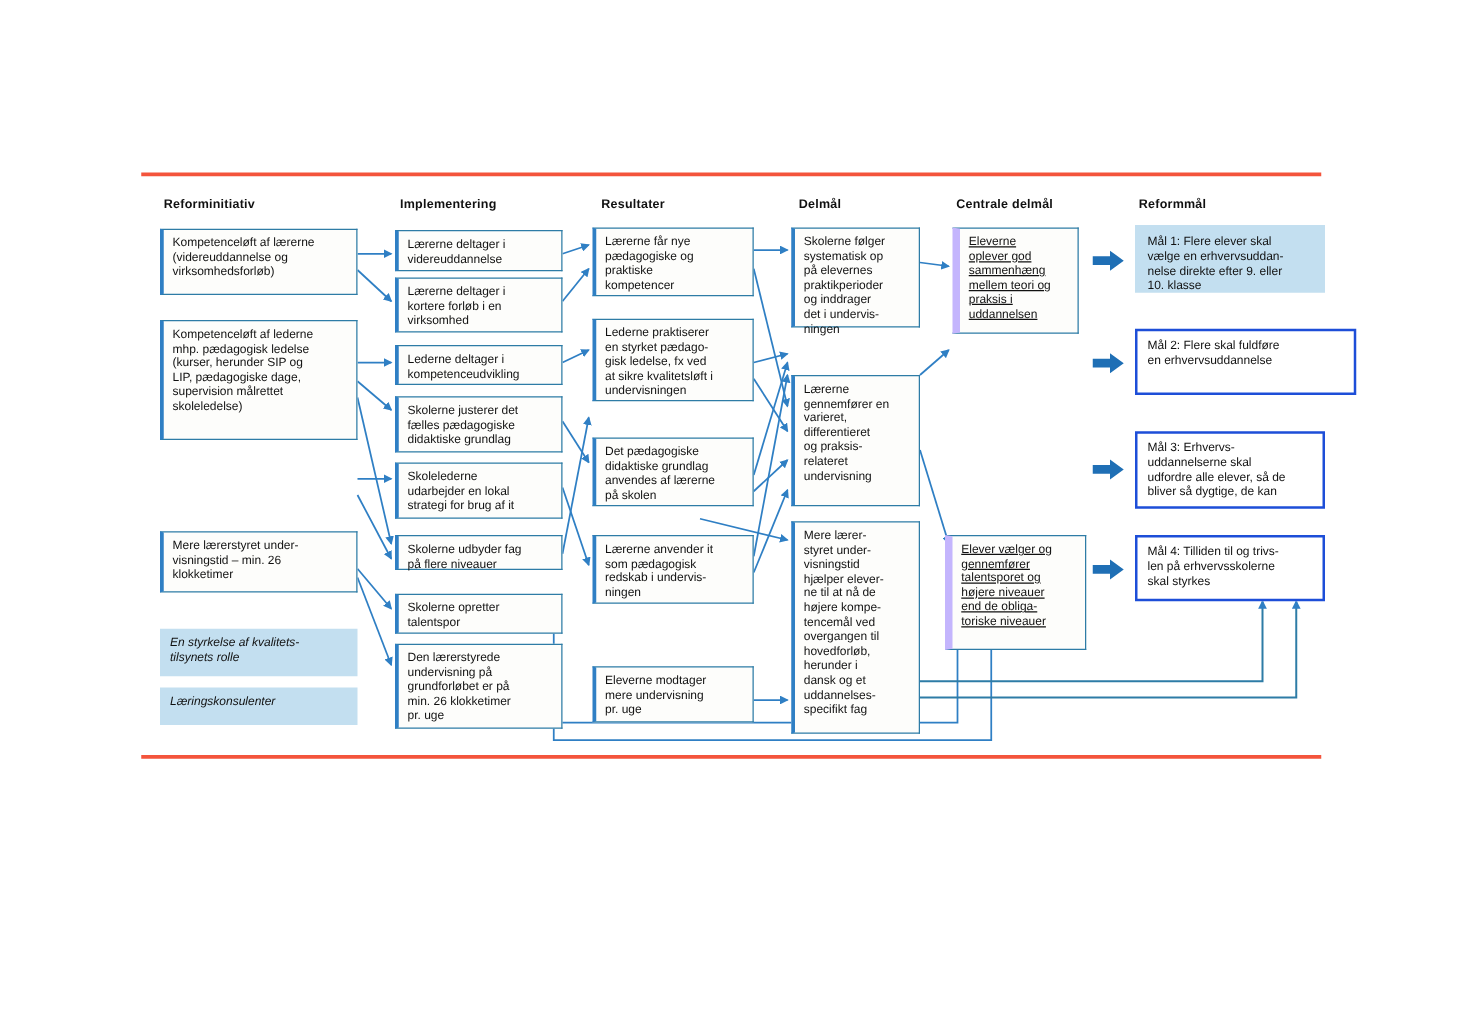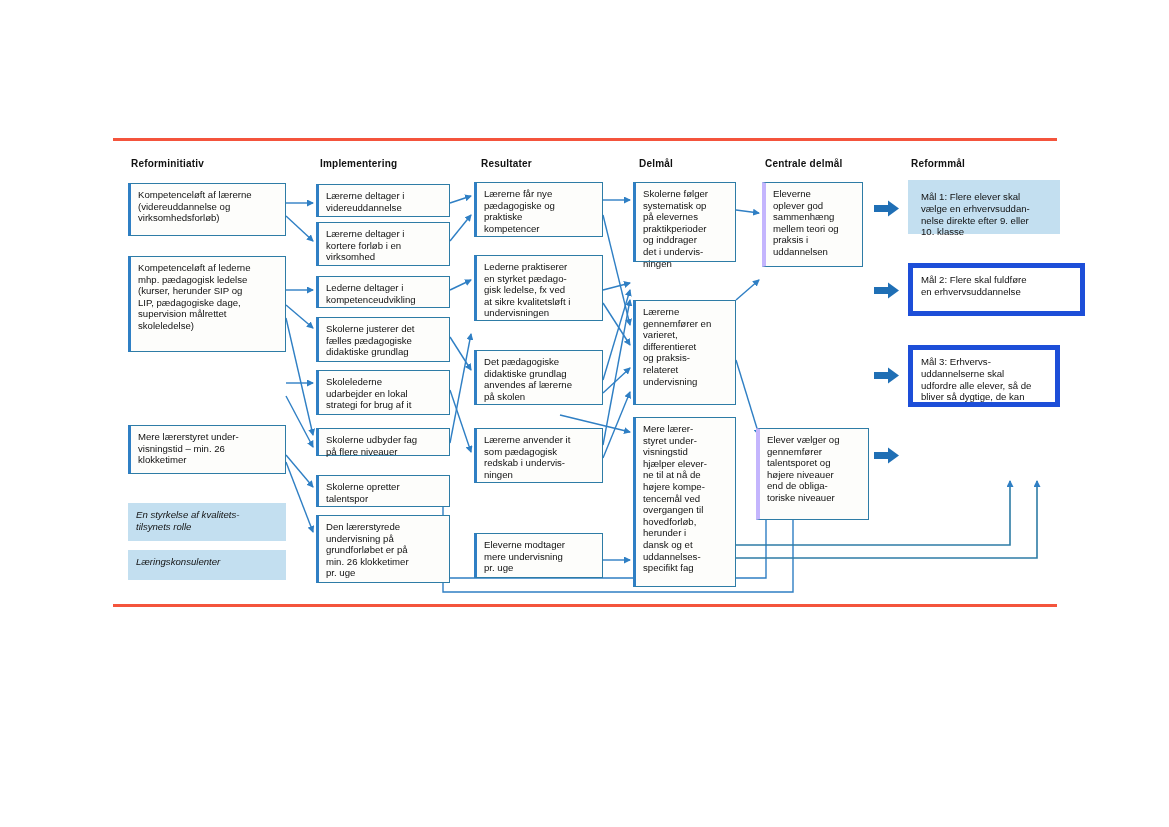--- a/index.html
+++ b/index.html
@@ -21,31 +21,31 @@
   .box{
     position:absolute;box-sizing:border-box;
     background:#fdfdfb;
     border:1px solid #2e7ca6;
     border-left:3px solid #2f7fc4;
     font-size:9.6px;line-height:11.6px;
     color:#111;
     padding:5px 6px 4px 7px;
     white-space:pre-line;
   }
-  .box.plain{border-left:4px solid #c4b5fd;}
+  .box.plain{border-left:6px solid #c4b5fd;text-decoration:underline;}
   .fill{
     position:absolute;box-sizing:border-box;
     background:#c3dff0;border:none;
     font-size:9.6px;line-height:12.4px;color:#111;
     padding:6px 8px;white-space:pre-line;
     font-style:italic;
   }
   .goal{
     position:absolute;box-sizing:border-box;
-    background:#ffffff;border:5px solid #1d4ed8;
+    background:#ffffff;border:2px solid #1d4ed8;
     font-size:9.6px;line-height:11.8px;color:#111;
     padding:6px 8px;white-space:pre-line;
   }
   .goal.hl{background:#c3dff0;border-color:#c3dff0;}
 
   .blockarrow{position:absolute;width:26px;height:17px;}
   svg.wires{position:absolute;left:0;top:0;width:1169px;height:827px;pointer-events:none;}
 </style>
 </head>
 <body>
@@ -229,14 +229,17 @@
   <div class="goal hl" style="left:908px;top:180px;width:152px;height:54px;">Mål 1: Flere elever skal
 vælge en erhvervsuddan-
 nelse direkte efter 9. eller
 10. klasse</div>
   <div class="goal" style="left:908px;top:263px;width:177px;height:53px;">Mål 2: Flere skal fuldføre
 en erhvervsuddannelse</div>
   <div class="goal" style="left:908px;top:345px;width:152px;height:62px;">Mål 3: Erhvervs-
 uddannelserne skal
 udfordre alle elever, så de
 bliver så dygtige, de kan</div>
+  <div class="goal" style="left:908px;top:428px;width:152px;height:53px;">Mål 4: Tilliden til og trivs-
+len på erhvervsskolerne
+skal styrkes</div>
 
 </div>
 
 </body></html>

